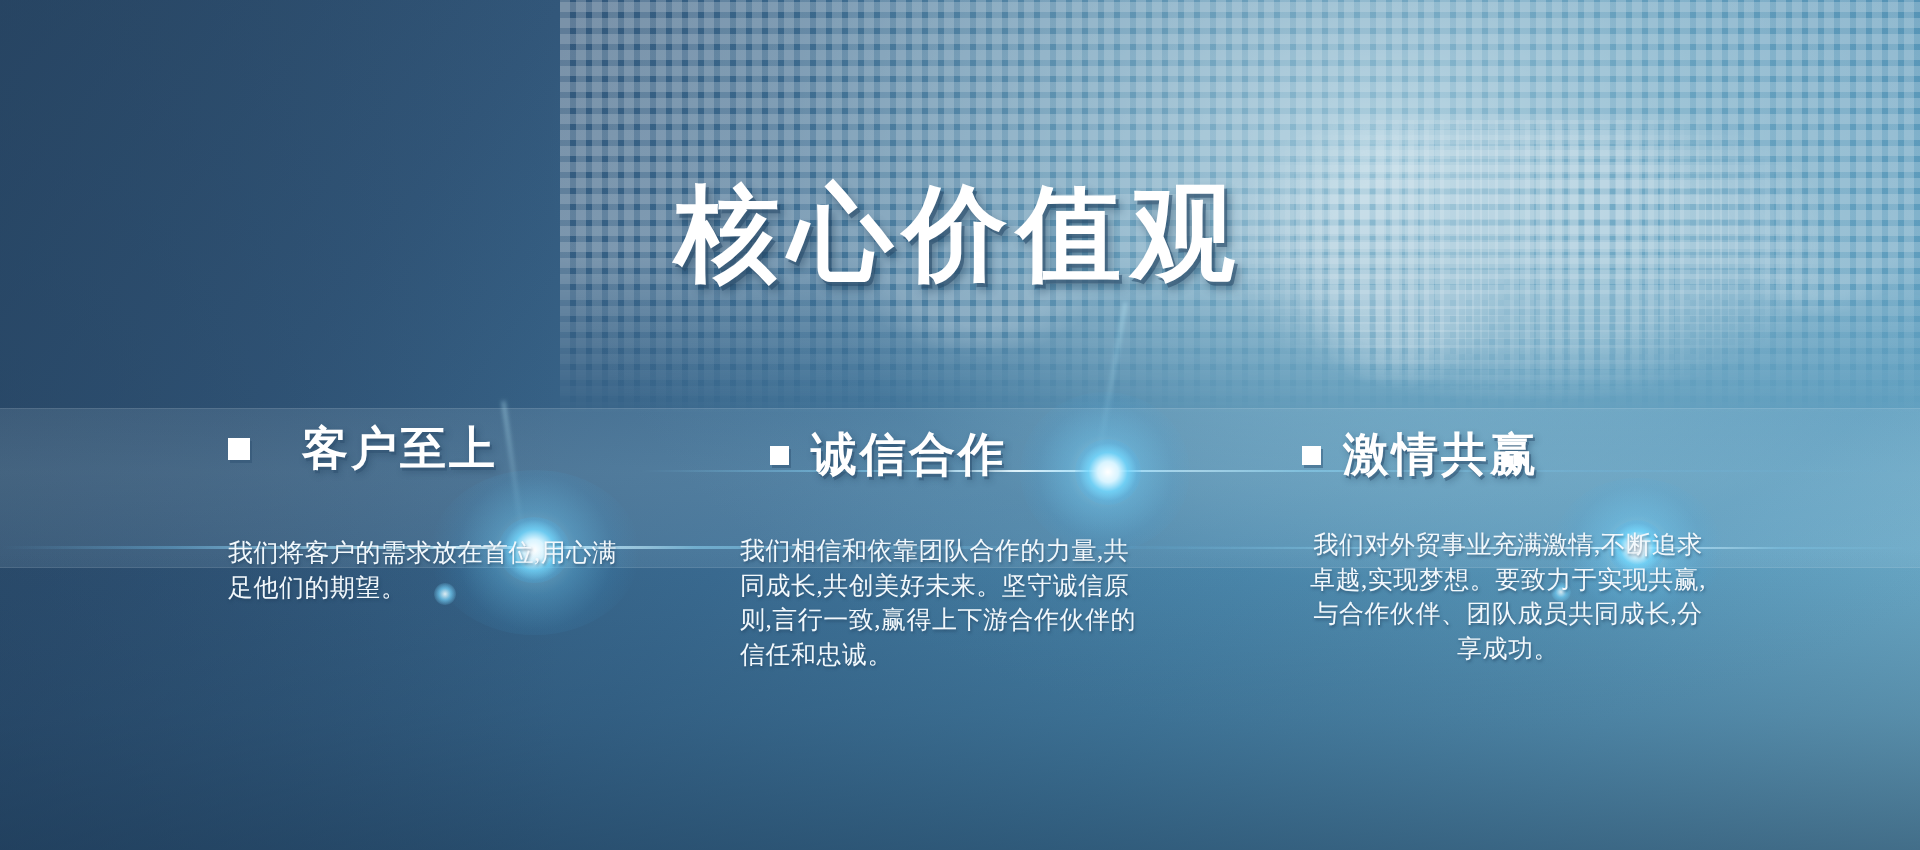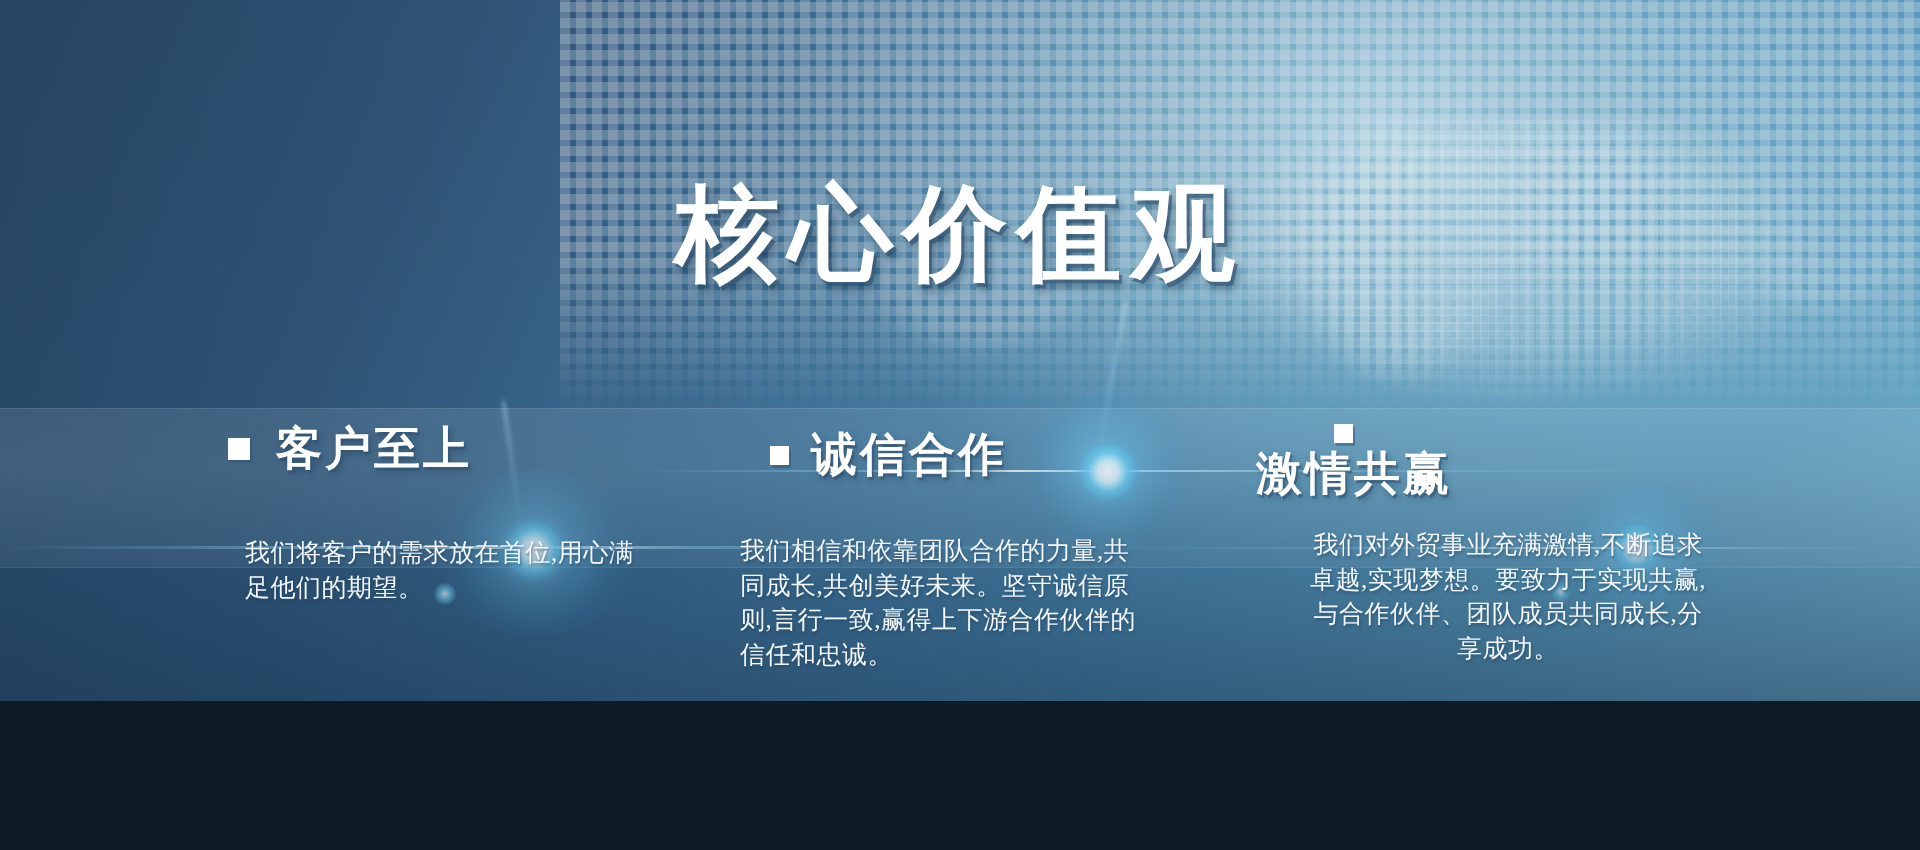--- a/index.html
+++ b/index.html
@@ -3,21 +3,21 @@
 <meta charset="utf-8">
 <style>
   html, body {
     margin: 0;
     padding: 0;
     background: #0d1b26;
   }
   #banner {
     position: relative;
     width: 1920px;
-    height: 701px;
+    height: 850px;
     overflow: hidden;
     font-family: "Liberation Serif", "DejaVu Serif", serif;
     
     background:
       radial-gradient(ellipse 1100px 780px at 72% 18%, rgba(168,208,224,0.85) 0%, rgba(130,185,208,0.55) 28%, rgba(86,146,178,0.18) 55%, rgba(60,110,148,0.0) 76%),
       linear-gradient(128deg, #2c4a68 0%, #32577a 22%, #3a6b91 45%, #4986ab 66%, #5f9fc0 84%, #74b2cc 100%);
     text-decoration: underline;
   }
 
   
@@ -215,43 +215,43 @@
     align-items: center;
     white-space: nowrap;
     color: #ffffff;
     font-size: 46px;
     font-weight: 700;
     letter-spacing: 3px;
     text-shadow:
       2px 3px 0 rgba(45,80,112,0.5),
       3px 4px 7px rgba(25,55,82,0.4);
   }
-  .h-1 { left: 228px; top: 418px; }
+  .h-1 { left: 228px; top: 418px; gap: 26px; }
   .h-2 { left: 770px; top: 424px; text-align: center; }
-  .h-3 { left: 1256px; top: 424px; flex-direction: column; }
+  .h-3 { left: 1302px; top: 424px; }
   .bullet {
     display: inline-block;
     width: 22px;
     height: 22px;
     background: #ffffff;
     margin-right: 26px;
     box-shadow: 2px 3px 0 rgba(45,80,112,0.45);
   }
   .h-2 .bullet, .h-3 .bullet { width: 19px; height: 19px; margin-right: 22px; }
 
   .body-text {
     position: absolute;
     color: #f2f8fc;
     font-family: "Liberation Serif", "DejaVu Serif", serif;
     font-size: 25px;
     line-height: 1.38;
     letter-spacing: 0.5px;
     text-shadow: 1px 2px 3px rgba(30,60,90,0.55);
   }
-  .b-1 { left: 228px; top: 536px; width: 410px; margin-left: 17px; }
+  .b-1 { left: 228px; top: 536px; width: 410px; }
   .b-2 { left: 740px; top: 534px; width: 400px; }
   .b-3 { left: 1308px; top: 528px; width: 400px; text-align: center; }
 </style>
 </head>
 <body>
 
 <div id="banner">
 
   <div class="dotmap"></div>
   <div class="dotmap2"></div>

